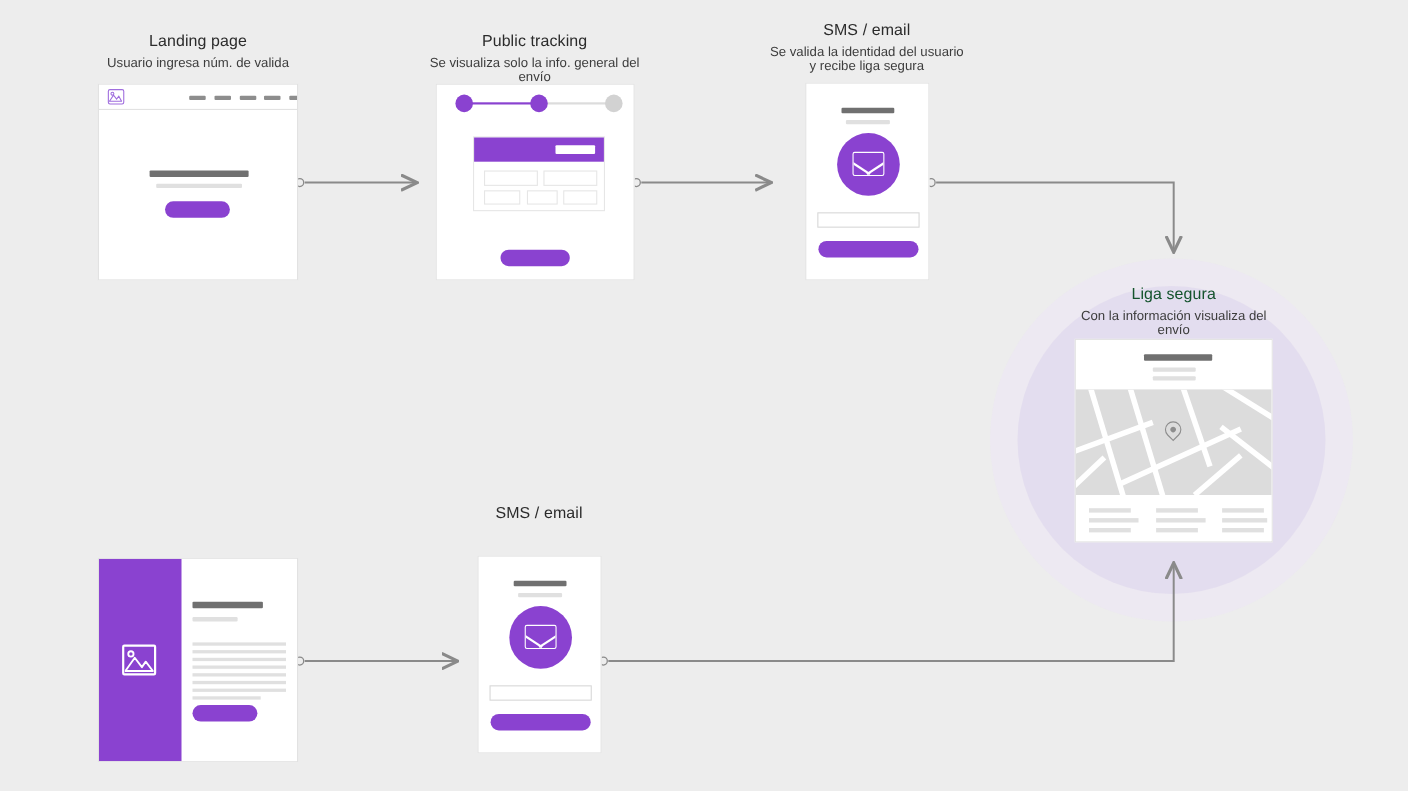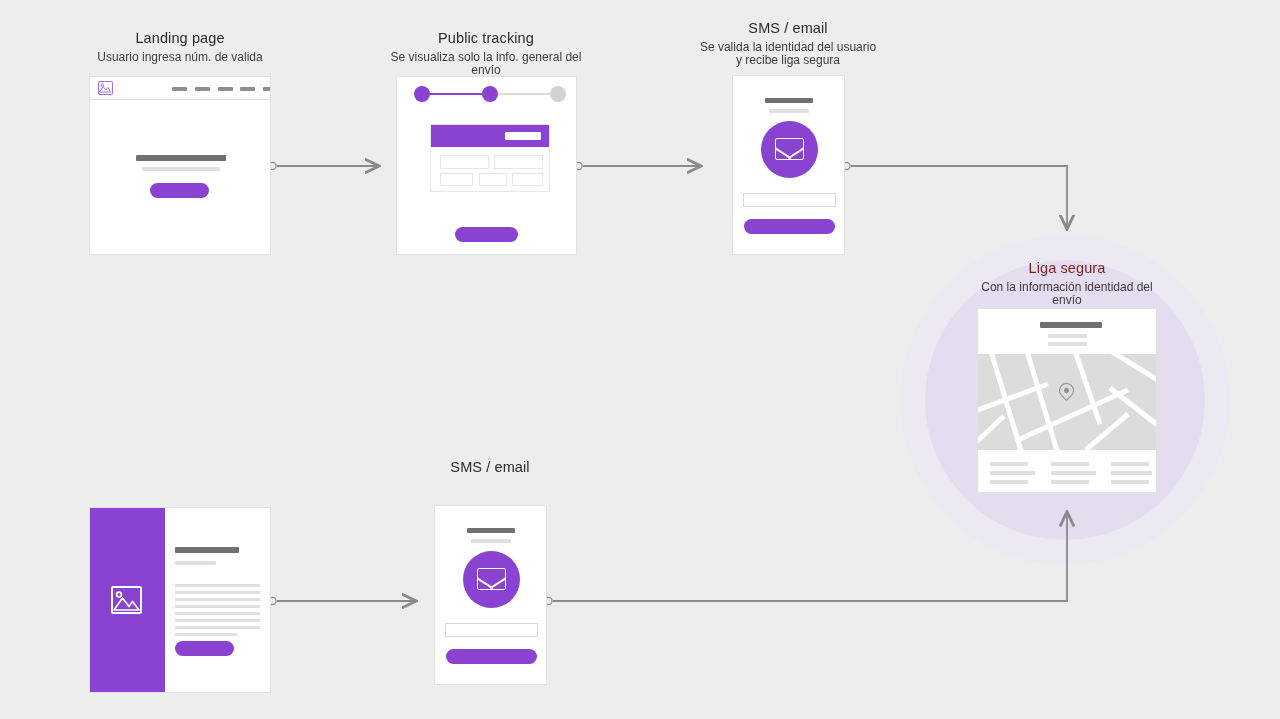--- a/index.html
+++ b/index.html
@@ -46,21 +46,21 @@
     letter-spacing: .1px;
     white-space: nowrap;
   }
   .step-sub {
     font-size: 12px;
     color: #3d3d3d;
     text-align: center;
     line-height: 13px;
     margin-top: 5px;
   }
-  .title-purple { color: #7f1d1d; }
+  .title-purple { color: #14532d; }
 
   
   .card {
     position: absolute;
     background: #ffffff;
     border: 1px solid #e2e2e2;
     box-sizing: border-box;
     overflow: hidden;
   }
 
@@ -320,21 +320,21 @@
     <div class="bar bar-light sms-h2"></div>
     <div class="mail-circle">
       <div class="mail-env"></div>
     </div>
     <div class="input-box sms-input"></div>
     <div class="pill sms-cta"></div>
   </div>
 
   <div class="step" style="left:967px; top:260px; width:200px;">
     <div class="step-title title-purple">Liga segura</div>
-    <div class="step-sub">Con la información identidad del envío</div>
+    <div class="step-sub">Con la información visualiza del envío</div>
   </div>
 
   <div class="card" id="map-card">
     <div id="map-top">
       <div class="bar bar-dark" id="map-t1"></div>
       <div class="bar bar-light" id="map-t2"></div>
       <div class="bar bar-light" id="map-t3"></div>
     </div>
 
     <div id="map-area">

